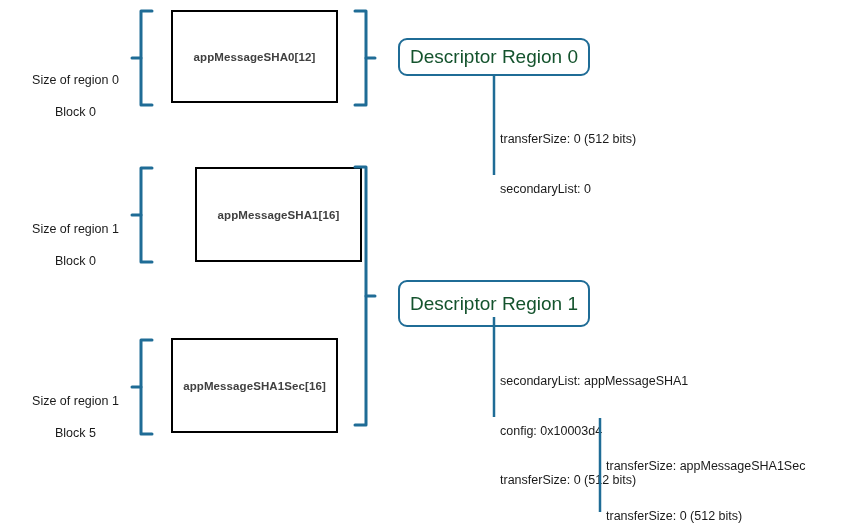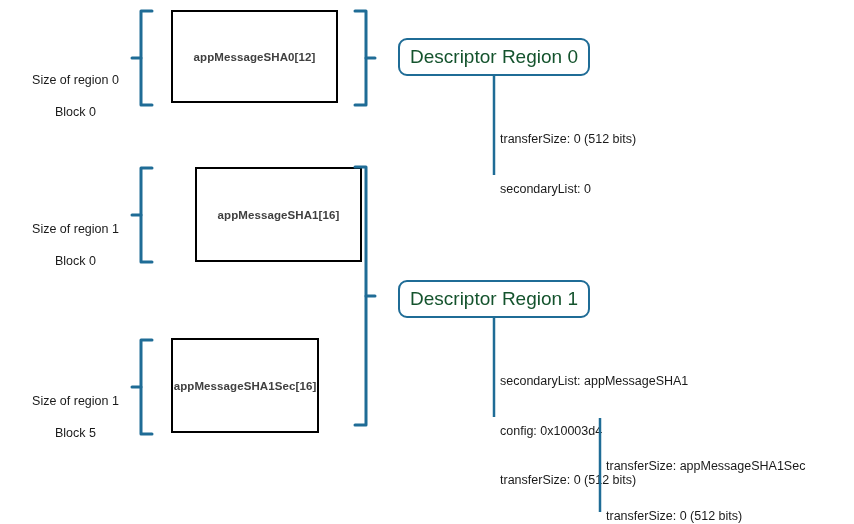--- a/index.html
+++ b/index.html
@@ -119,21 +119,21 @@
   </svg>
 
   <div class="mem-block" style="left:171px; top:10px; width:167px; height:93px;">
     <span class="mem-label">appMessageSHA0[12]</span>
   </div>
 
   <div class="mem-block" style="left:171px; top:167px; width:167px; height:95px;margin-left:24px;">
     <span class="mem-label">appMessageSHA1[16]</span>
   </div>
 
-  <div class="mem-block" style="left:171px; top:338px; width:148px; height:95px;">
+  <div class="mem-block" style="left:171px; top:338px; width:167px; height:95px;">
     <span class="mem-label">appMessageSHA1Sec[16]</span>
   </div>
 
   <svg class="bracket-svg" style="left:352px; top:4px;" width="26" height="110">
     <path d="M 3 7 L 14 7 L 14 101 L 3 101" fill="none" stroke="#1F6C96" stroke-width="3" stroke-linecap="round" stroke-linejoin="round"></path>
     <path d="M 14 54 L 23 54" fill="none" stroke="#1F6C96" stroke-width="3" stroke-linecap="round"></path>
   </svg>
 
   <svg class="bracket-svg" style="left:352px; top:160px;" width="26" height="272">
     <path d="M 3 7 L 14 7 L 14 265 L 3 265" fill="none" stroke="#1F6C96" stroke-width="3" stroke-linecap="round" stroke-linejoin="round"></path>
@@ -146,21 +146,21 @@
 
   <svg class="line-svg" style="left:490px; top:75px;" width="10" height="102">
     <line x1="4" y1="0" x2="4" y2="100" stroke="#1F6C96" stroke-width="2.5"></line>
   </svg>
 
   <div class="detail-list" style="left:500px; top:98px;">
     <span class="detail-line">transferSize: 0 (512 bits)</span>
     <span class="detail-line">secondaryList: 0</span>
   </div>
 
-  <div class="desc-box" style="left:398px; top:280px; width:192px; height:38px;">
+  <div class="desc-box" style="left:398px; top:280px; width:192px; height:47px;">
     <span class="desc-label">Descriptor Region 1</span>
   </div>
 
   <svg class="line-svg" style="left:490px; top:317px;" width="10" height="102">
     <line x1="4" y1="0" x2="4" y2="100" stroke="#1F6C96" stroke-width="2.5"></line>
   </svg>
 
   <div class="detail-list" style="left:500px; top:340px;">
     <span class="detail-line">secondaryList: appMessageSHA1</span>
     <span class="detail-line">config: 0x10003d4</span>

